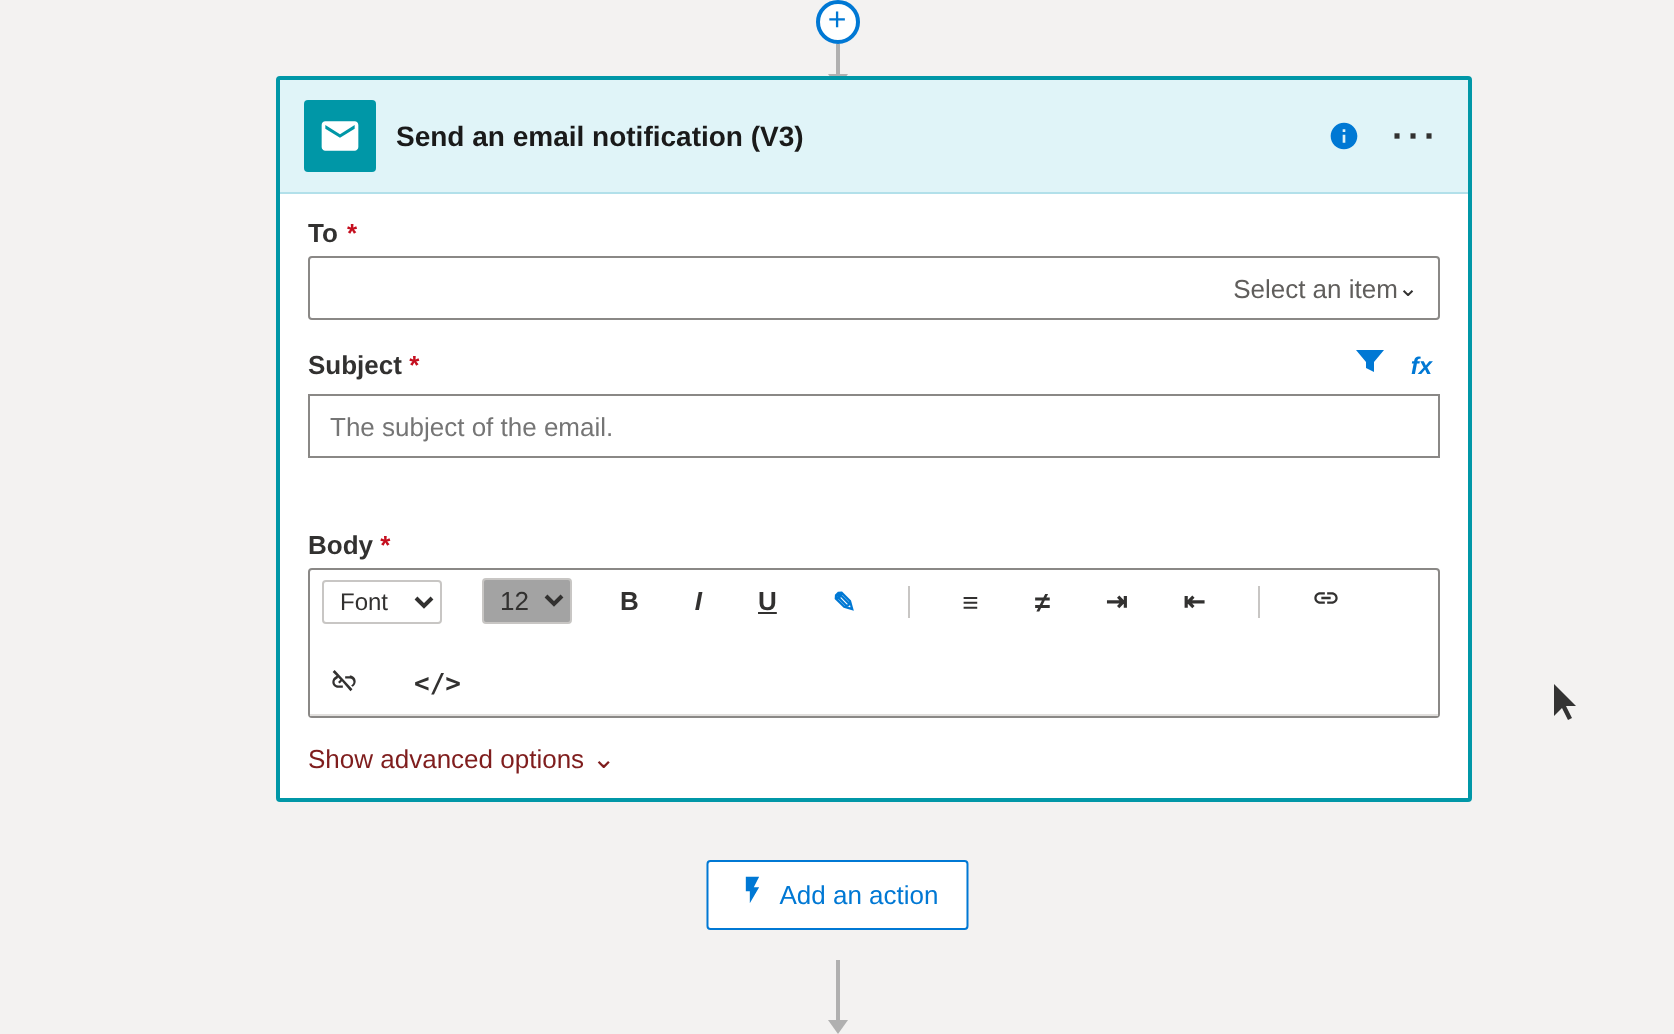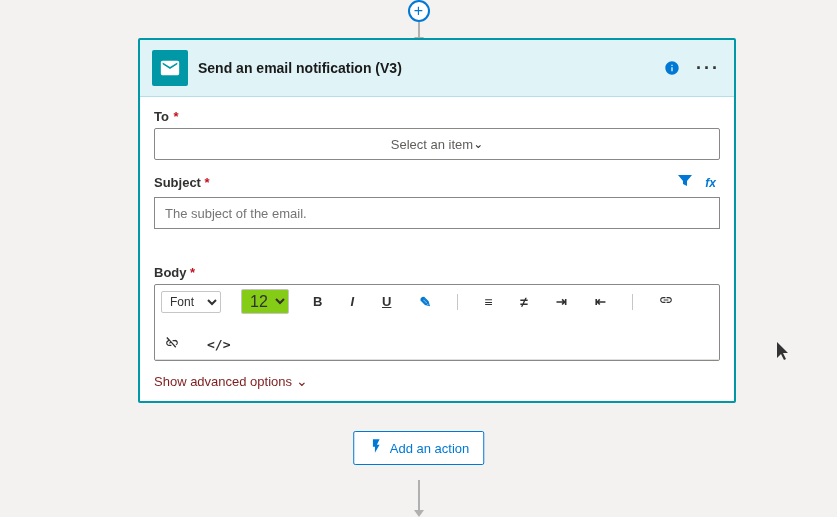--- a/index.html
+++ b/index.html
@@ -153,21 +153,21 @@
     
     .dropdown-field {
       width: 100%;
       height: 32px;
       border: 1px solid #8a8886;
       background: white;
       display: flex;
       align-items: center;
       padding: 0 10px;
       cursor: pointer;
-      justify-content: center;
+      justify-content: flex-end;
       border-radius: 2px;
     }
 
     .dropdown-placeholder {
       color: #605e5c;
       font-size: 13px;
     }
 
     .dropdown-chevron {
       color: #323130;
@@ -242,24 +242,24 @@
       color: #323130;
       border: 1px solid #c8c6c4;
       background: white;
       padding: 2px 4px;
       border-radius: 2px;
       cursor: pointer;
       min-width: 60px;
     }
 
     .size-select {
-      font-size: 16px;
+      font-size: 13px;
       color: #323130;
       border: 1px solid #c8c6c4;
-      background: #84cc16;
+      background: #a3a3a3;
       padding: 2px 4px;
       border-radius: 2px;
       cursor: pointer;
       min-width: 40px;
     }
 
     .toolbar-btn {
       background: transparent;
       border: none;
       cursor: pointer;

